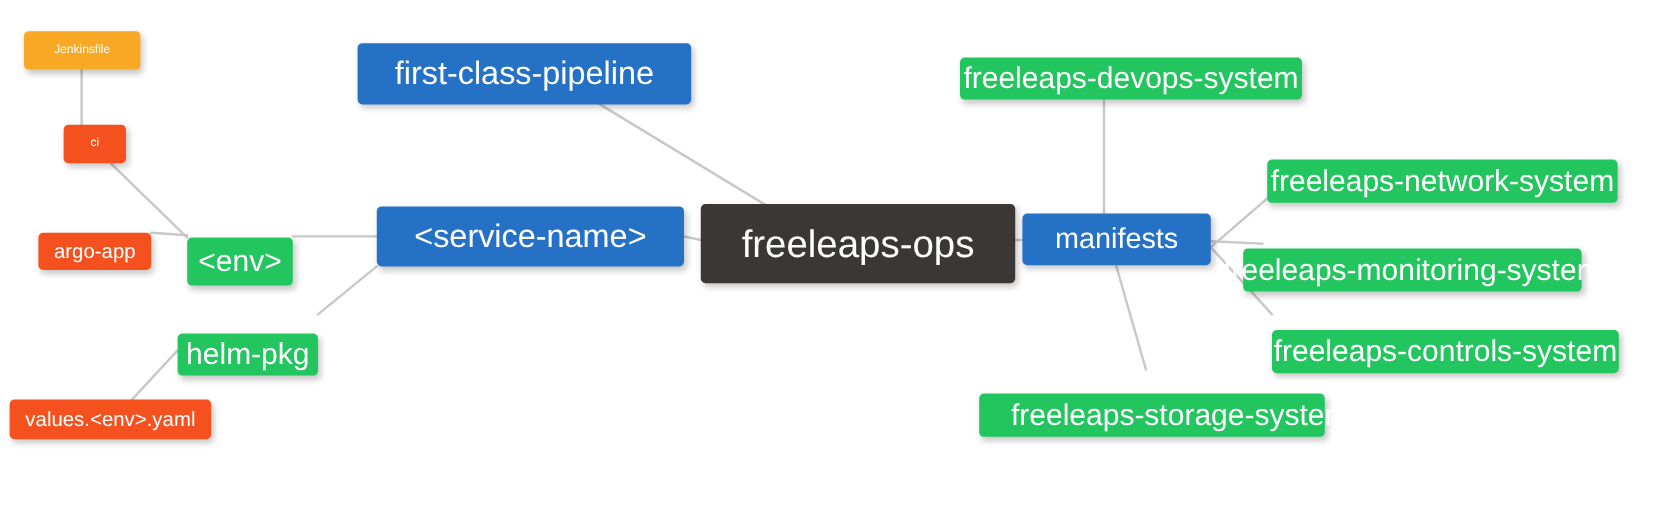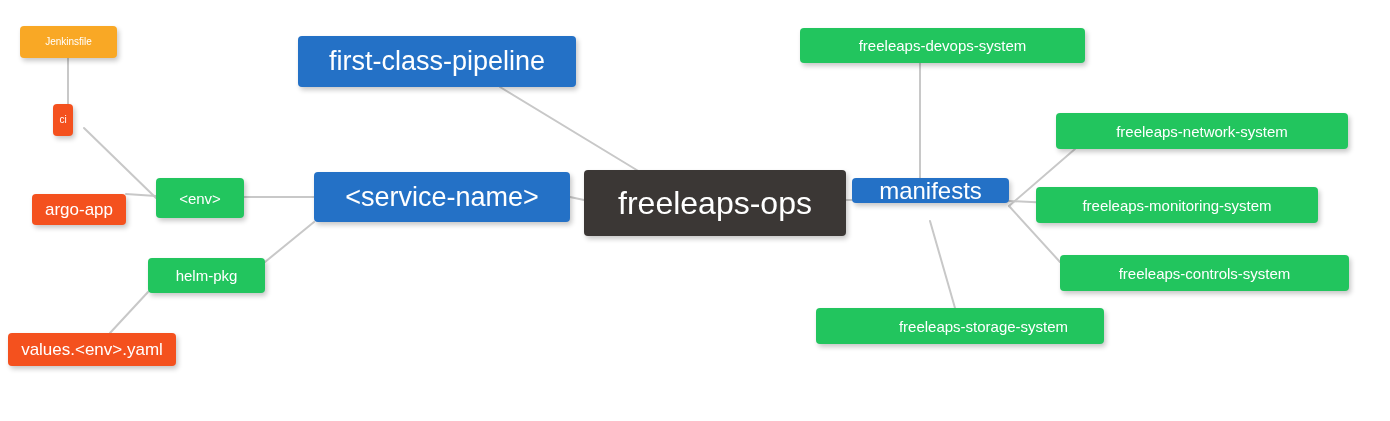--- a/index.html
+++ b/index.html
@@ -41,21 +41,21 @@
   }
   .n-root    { background: #3b3735; }
   .n-blue    { background: #2471c6; }
   .n-green   { background: #22c55e; }
   .n-red     { background: #f4511e; }
   .n-orange  { background: #f9a825; }
 
   .sz-root   { font-size: 32px; }
   .sz-xl     { font-size: 27px; }
   .sz-lg     { font-size: 24px; }
-  .sz-md     { font-size: 15px; }
+  .sz-md     { font-size: 25px; margin-top: 20px; }
   .sz-sm     { font-size: 17px; }
   .sz-xs     { font-size: 10px; }
 </style>
 </head>
 <body>
 
 <div id="mindmap">
 
   <svg id="edge-layer" viewBox="0 0 1390 421" width="1390" height="421" aria-hidden="true">
       <path d="M 68,58 L 68,104" stroke="#c8c8c8" stroke-width="2" fill="none" stroke-linecap="round"></path>
@@ -71,25 +71,25 @@
       <path d="M 1009,206 L 1075,149" stroke="#c8c8c8" stroke-width="2" fill="none" stroke-linecap="round"></path>
       <path d="M 1009,201 L 1052,203" stroke="#c8c8c8" stroke-width="2" fill="none" stroke-linecap="round"></path>
       <path d="M 1009,206 L 1060,262" stroke="#c8c8c8" stroke-width="2" fill="none" stroke-linecap="round"></path>
       <path d="M 930,221 L 955,308" stroke="#c8c8c8" stroke-width="2" fill="none" stroke-linecap="round"></path>
     </svg>
 
   <div id="node-layer">
       <div class="node n-root sz-root" style="left: 584px; top: 170px; width: 262px; height: 66px;">freeleaps-ops</div>
       <div class="node n-blue sz-xl" style="left: 314px; top: 172px; width: 256px; height: 50px;">&lt;service-name&gt;</div>
       <div class="node n-blue sz-xl" style="left: 298px; top: 36px; width: 278px; height: 51px;">first-class-pipeline</div>
-      <div class="node n-blue sz-lg" style="left: 852px; top: 178px; width: 157px; height: 25px;">manifests</div>
+      <div class="node n-blue sz-lg" style="left: 852px; top: 178px; width: 157px; height: 43px;">manifests</div>
       <div class="node n-green sz-md" style="left: 156px; top: 178px; width: 88px; height: 40px;">&lt;env&gt;</div>
       <div class="node n-green sz-md" style="left: 148px; top: 258px; width: 117px; height: 35px;">helm-pkg</div>
       <div class="node n-red sz-sm" style="left: 32px; top: 194px; width: 94px; height: 31px;">argo-app</div>
-      <div class="node n-red sz-xs" style="left: 53px; top: 104px; width: 20px; height: 32px;">ci</div>
+      <div class="node n-red sz-xs" style="left: 53px; top: 104px; width: 52px; height: 32px;">ci</div>
       <div class="node n-orange sz-xs" style="left: 20px; top: 26px; width: 97px; height: 32px;">Jenkinsfile</div>
       <div class="node n-red sz-sm" style="left: 8px; top: 333px; width: 168px; height: 33px;">values.&lt;env&gt;.yaml</div>
       <div class="node n-green sz-md" style="left: 800px; top: 28px; width: 285px; height: 35px;">freeleaps-devops-system</div>
       <div class="node n-green sz-md" style="left: 1056px; top: 113px; width: 292px; height: 36px;">freeleaps-network-system</div>
       <div class="node n-green sz-md" style="left: 1036px; top: 187px; width: 282px; height: 36px;">freeleaps-monitoring-system</div>
       <div class="node n-green sz-md" style="left: 1060px; top: 255px; width: 289px; height: 36px;">freeleaps-controls-system</div>
       <div class="node n-green sz-md" style="left: 816px; top: 308px; width: 288px; height: 36px; padding-left: 47px;">freeleaps-storage-system</div>
     </div>
 
 </div>

